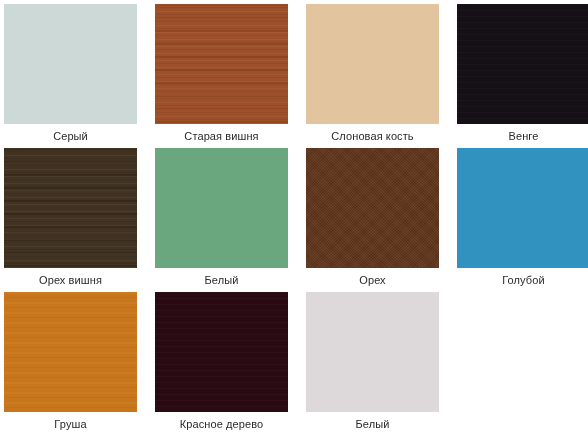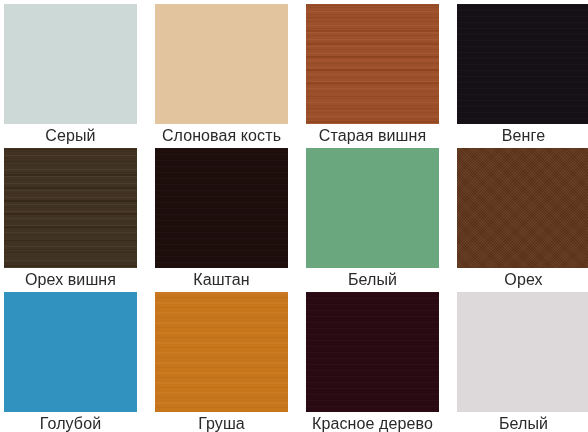--- a/index.html
+++ b/index.html
@@ -122,69 +122,63 @@
 
   .tex-flat .grain {
     background-image: none;
   }
 
   .swatch-label {
     flex: 1 1 auto;
     display: flex;
     align-items: center;
     justify-content: center;
-    font-size: 16px;
+    font-size: 11px;
     line-height: 14px;
     color: #2a2a2a;
     letter-spacing: 0.1px;
     white-space: nowrap;
     text-align: center;
   }
 </style>
 </head>
 <body style="background: rgb(255, 255, 255);">
 
 <div id="swatch-grid">
     <div class="swatch-cell">
       <div class="swatch-chip tex-flat" style="background-color: rgb(204, 217, 214);">
         <div class="grain"></div>
       </div>
       <div class="swatch-label">Серый</div>
     </div>
     <div class="swatch-cell">
+      <div class="swatch-chip tex-grain-horizontal" style="background-color: rgb(154, 74, 34);">
+        <div class="grain"></div>
+      </div>
+      <div class="swatch-label">Старая вишня</div>
+    </div>
+    <div class="swatch-cell">
       <div class="swatch-chip tex-flat" style="background-color: rgb(226, 197, 158);">
         <div class="grain"></div>
       </div>
       <div class="swatch-label">Слоновая кость</div>
     </div>
     <div class="swatch-cell">
-      <div class="swatch-chip tex-grain-horizontal" style="background-color: rgb(154, 74, 34);">
-        <div class="grain"></div>
-      </div>
-      <div class="swatch-label">Старая вишня</div>
-    </div>
-    <div class="swatch-cell">
       <div class="swatch-chip tex-dark-subtle" style="background-color: rgb(21, 15, 22);">
         <div class="grain"></div>
       </div>
       <div class="swatch-label">Венге</div>
     </div>
     <div class="swatch-cell">
       <div class="swatch-chip tex-grain-horizontal" style="background-color: rgb(59, 44, 27);">
         <div class="grain"></div>
       </div>
       <div class="swatch-label">Орех вишня</div>
     </div>
     <div class="swatch-cell">
-      <div class="swatch-chip tex-dark-subtle" style="background-color: rgb(29, 14, 12);">
-        <div class="grain"></div>
-      </div>
-      <div class="swatch-label">Каштан</div>
-    </div>
-    <div class="swatch-cell">
       <div class="swatch-chip tex-flat" style="background-color: rgb(106, 167, 127);">
         <div class="grain"></div>
       </div>
       <div class="swatch-label">Белый</div>
     </div>
     <div class="swatch-cell">
       <div class="swatch-chip tex-speckle" style="background-color: rgb(94, 51, 25);">
         <div class="grain"></div>
       </div>
       <div class="swatch-label">Орех</div>

